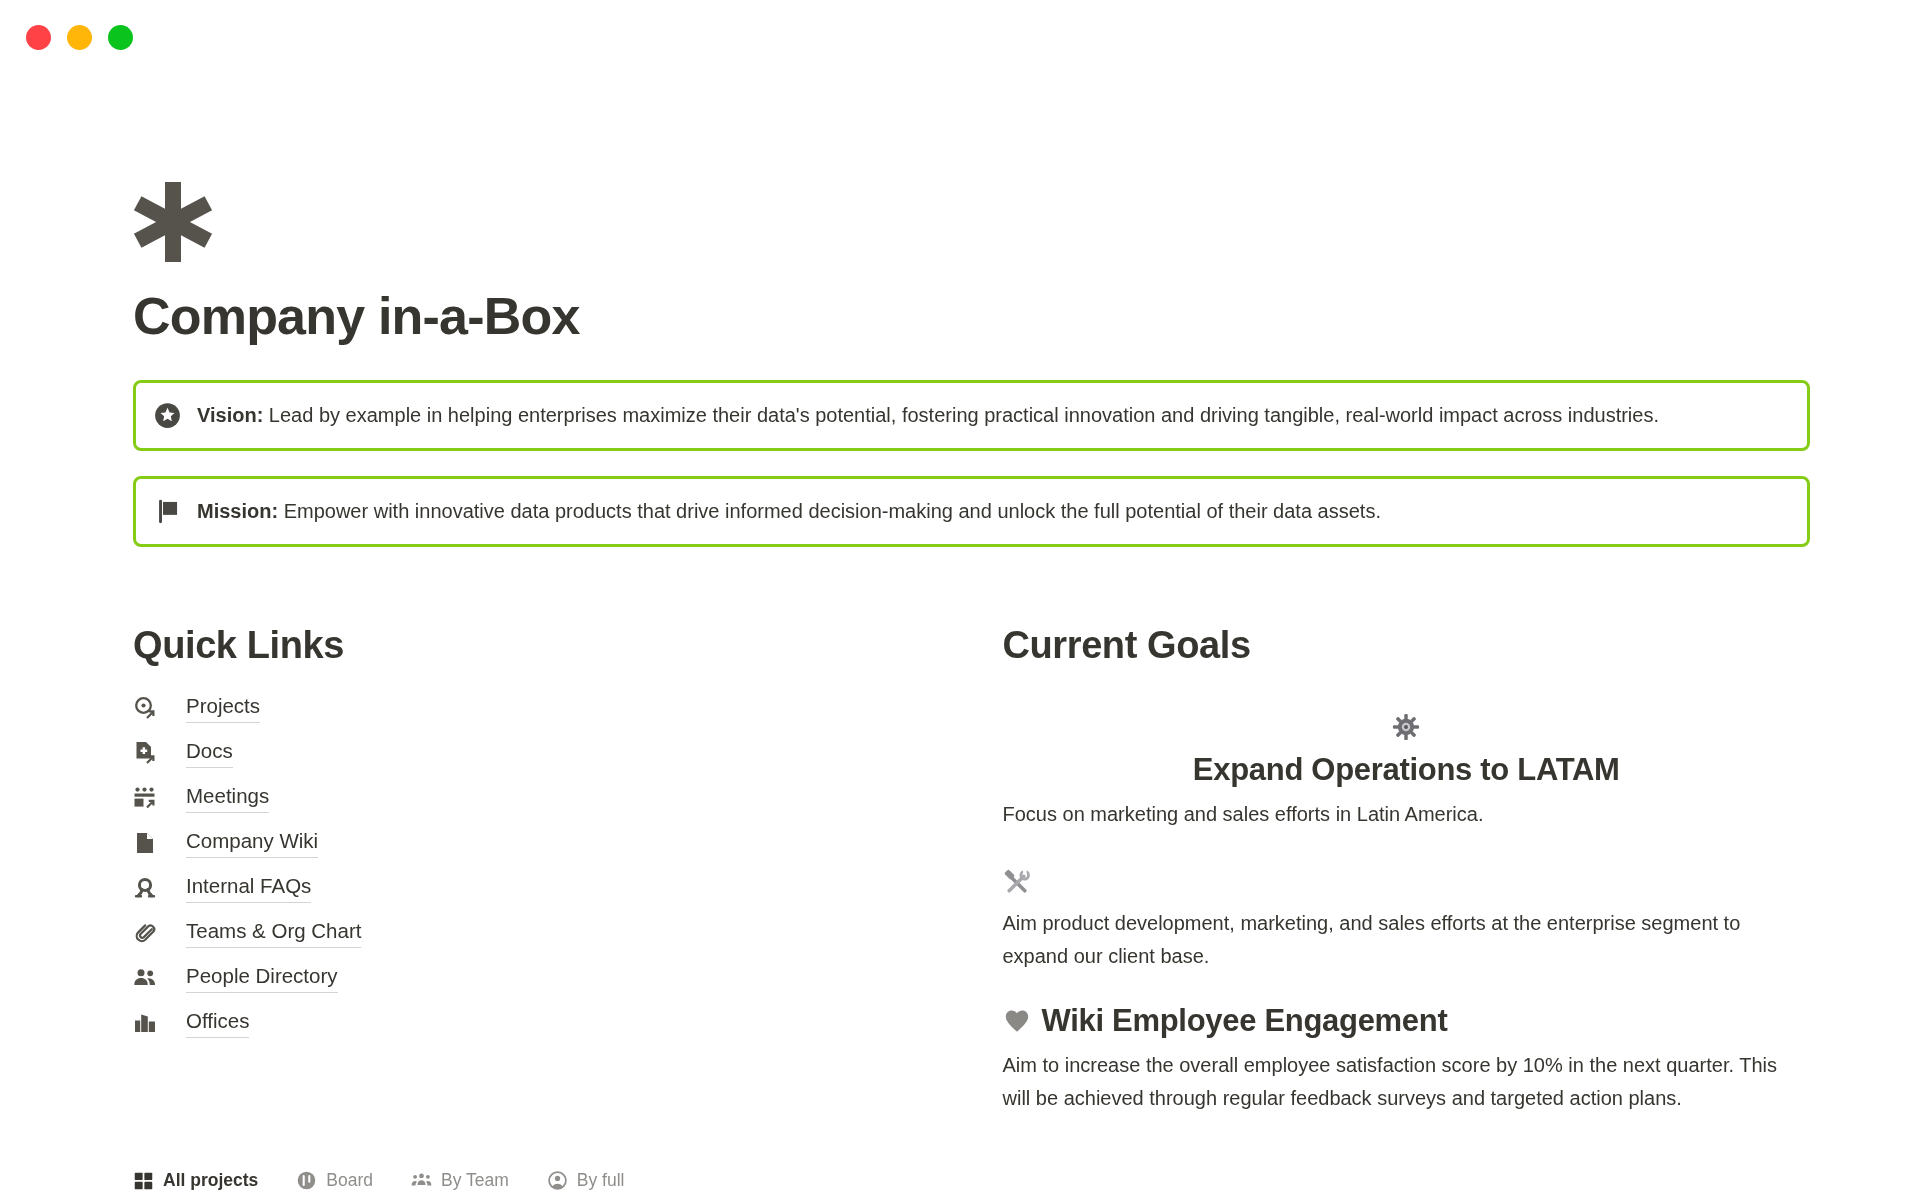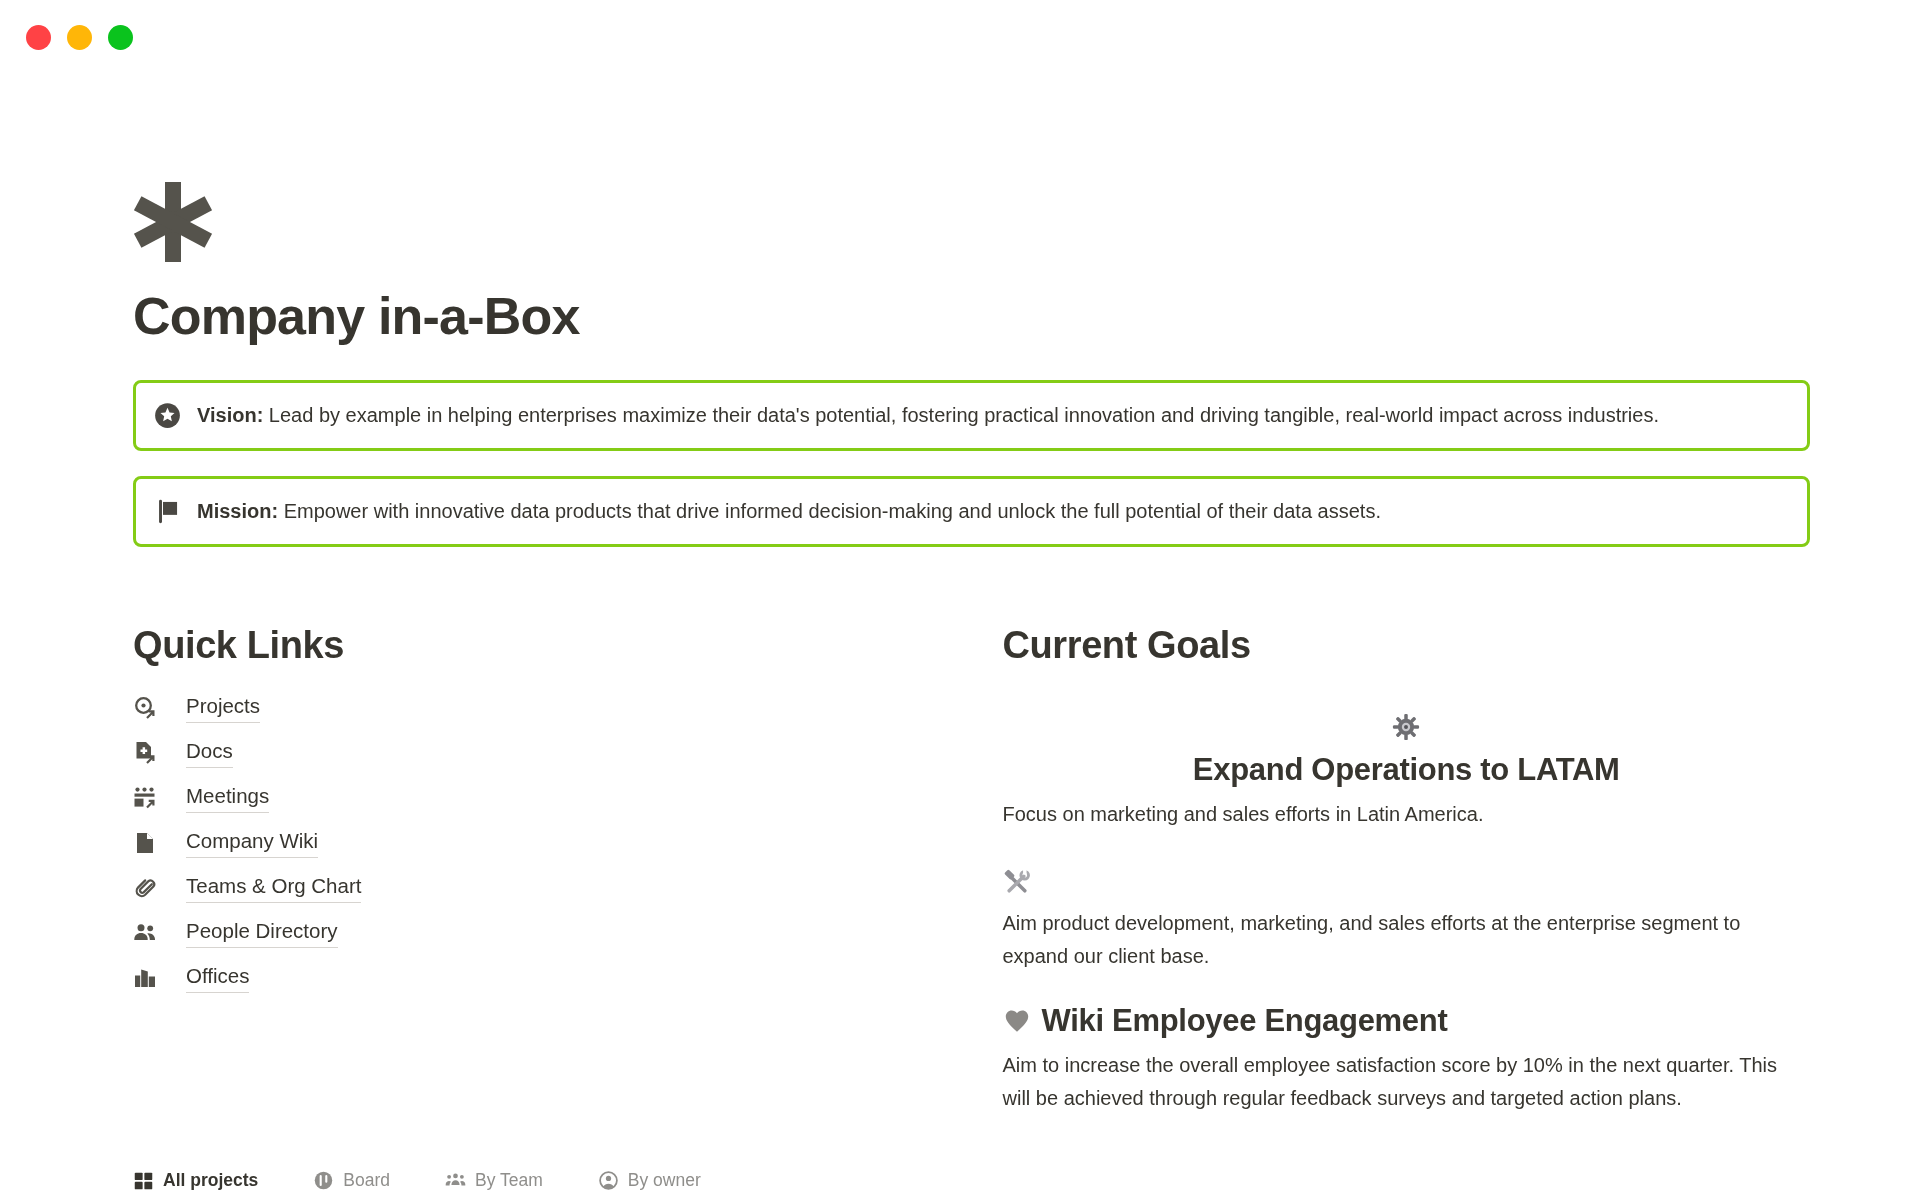--- a/index.html
+++ b/index.html
@@ -32,21 +32,21 @@
   .link-row .q-icon svg { width: 24px; height: 24px; }
   .link-label { font-size: 20.5px; line-height: 26px; border-bottom: 1.5px solid #D7D4D0; padding-bottom: 3px; }
 
   .goal h3 { display: flex; align-items: center; gap: 11px; font-size: 31px; line-height: 36px; font-weight: 700; letter-spacing: -0.3px; }
   .goal h3 .g-icon { width: 28px; height: 28px; flex: 0 0 auto; }
   .goal p { margin-top: 10px; font-size: 20px; line-height: 33px; }
   .goal-1 h3 { margin-top: 46px; flex-direction: column; }
   .goal-2 h3 { margin-top: 38px; }
   .goal-3 h3 { margin-top: 30px; }
 
-  .view-tabs { position: absolute; left: 133px; top: 1170px; display: flex; align-items: center; gap: 55px; }
+  .view-tabs { position: absolute; left: 133px; top: 1170px; display: flex; align-items: center; gap: 38px; }
   .view-tab { display: flex; align-items: center; gap: 9px; font-size: 17.5px; font-weight: 500; color: #8F8E8B; cursor: pointer; }
   .view-tab .t-icon { width: 21px; height: 21px; display: flex; }
   .view-tab .t-icon svg { width: 21px; height: 21px; }
   .view-tab.active { color: #37352F; font-weight: 600; }
 </style>
 </head>
 <body>
 
 <div class="traffic-lights">
   <div class="tl-dot" style="background:#FF4245"></div>
@@ -133,20 +133,30 @@
         <a class="link-row">
           <span class="q-icon">
             <svg viewBox="0 0 24 24">
               <path d="M4 2h10l6 6v14H4z" fill="#55534C"></path>
               <path d="M14 2l6 6h-6z" fill="#ffffff"></path>
             </svg>
           </span>
           <span class="link-label">Company Wiki</span>
         </a>
 
+        <a class="link-row">
+          <span class="q-icon">
+            <svg viewBox="0 0 24 24" fill="none" stroke="#55534C" stroke-linecap="round">
+              <circle cx="12" cy="9" r="5.6" stroke-width="3"></circle>
+              <path d="M9 13.6 C8.6 16.4 7.3 18.3 5.3 19.6 M15 13.6 c.4 2.8 1.7 4.7 3.7 6" stroke-width="3"></path>
+              <path d="M3 20.3h5 M16 20.3h5" stroke-width="2.4"></path>
+            </svg>
+          </span>
+          <span class="link-label">Internal FAQs</span>
+        </a>
 
         <a class="link-row">
           <span class="q-icon">
             <svg viewBox="0 0 24 24" fill="none" stroke="#55534C" stroke-width="2.2" stroke-linecap="round">
               <path d="M18.8 8.2l-8.2 8.2a2.3 2.3 0 0 1-3.2-3.2l7.8-7.8a3.7 3.7 0 0 1 5.2 5.2l-8.2 8.2a5.1 5.1 0 0 1-7.2-7.2l7.2-7.2"></path>
             </svg>
           </span>
           <span class="link-label">Teams &amp; Org Chart</span>
         </a>
 
@@ -267,16 +277,16 @@
   </div>
 
   <div class="view-tab">
     <span class="t-icon">
       <svg viewBox="0 0 24 24" fill="none">
         <circle cx="12" cy="12" r="9.6" stroke="#8F8E8B" stroke-width="2"></circle>
         <circle cx="12" cy="9.6" r="3" fill="#8F8E8B"></circle>
         <path d="M5.8 18.8a7.6 7.6 0 0 1 12.4 0 9.6 9.6 0 0 1-12.4 0z" fill="#8F8E8B"></path>
       </svg>
     </span>
-    <span>By owner</span>
+    <span>By full</span>
   </div>
 
 </div>
 
 </body></html>

